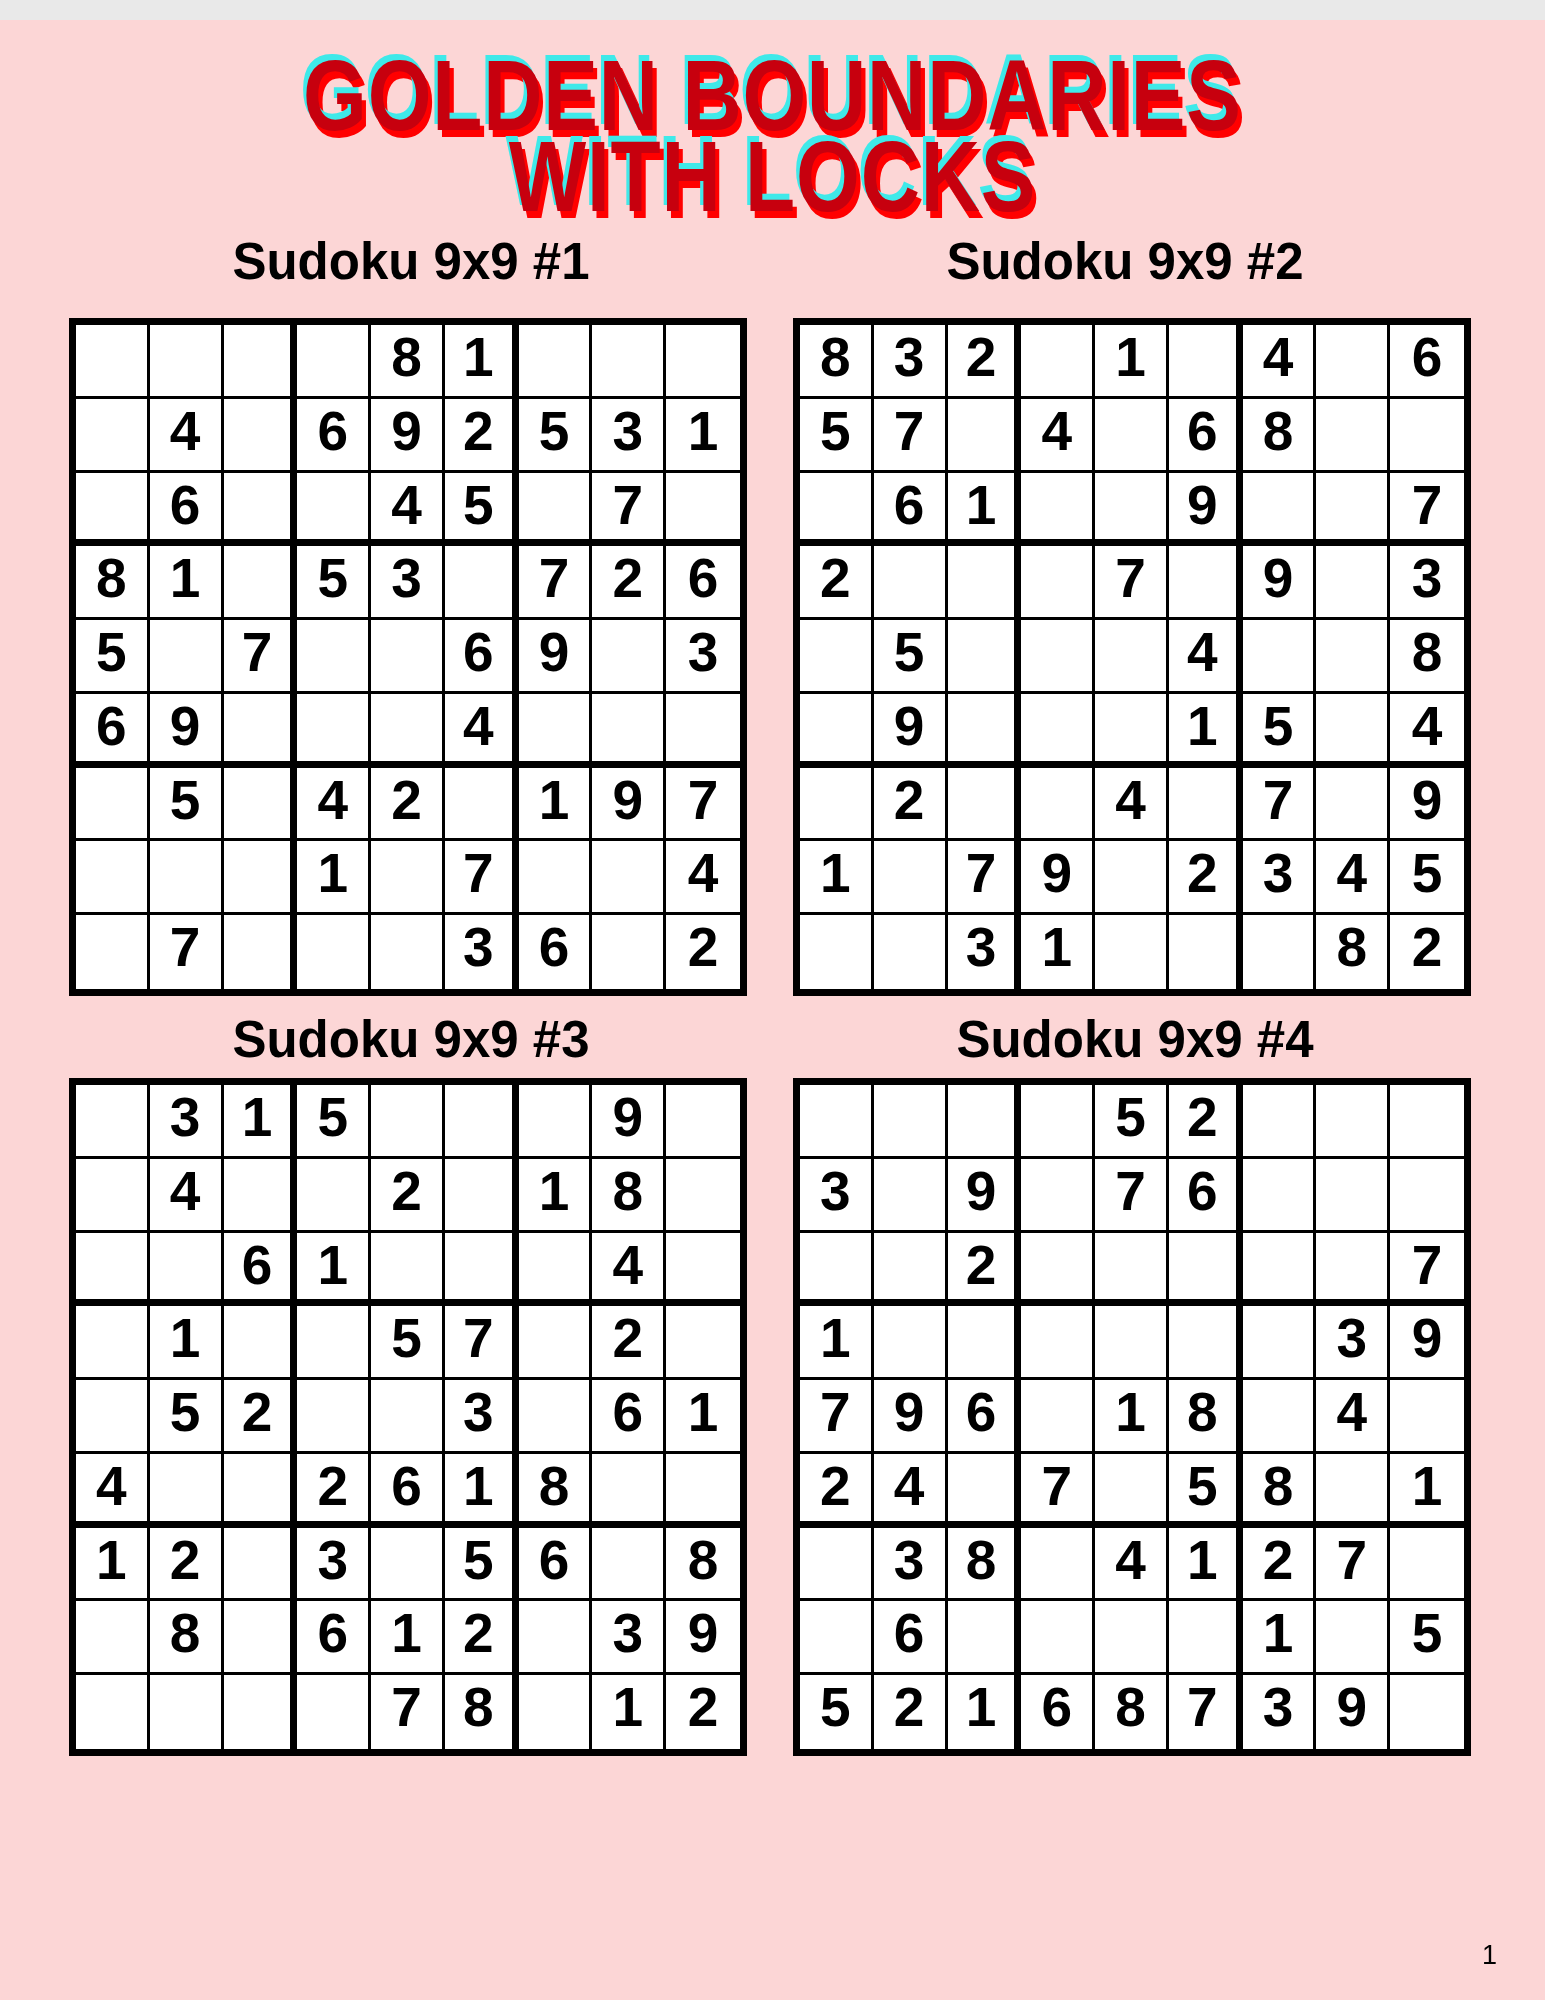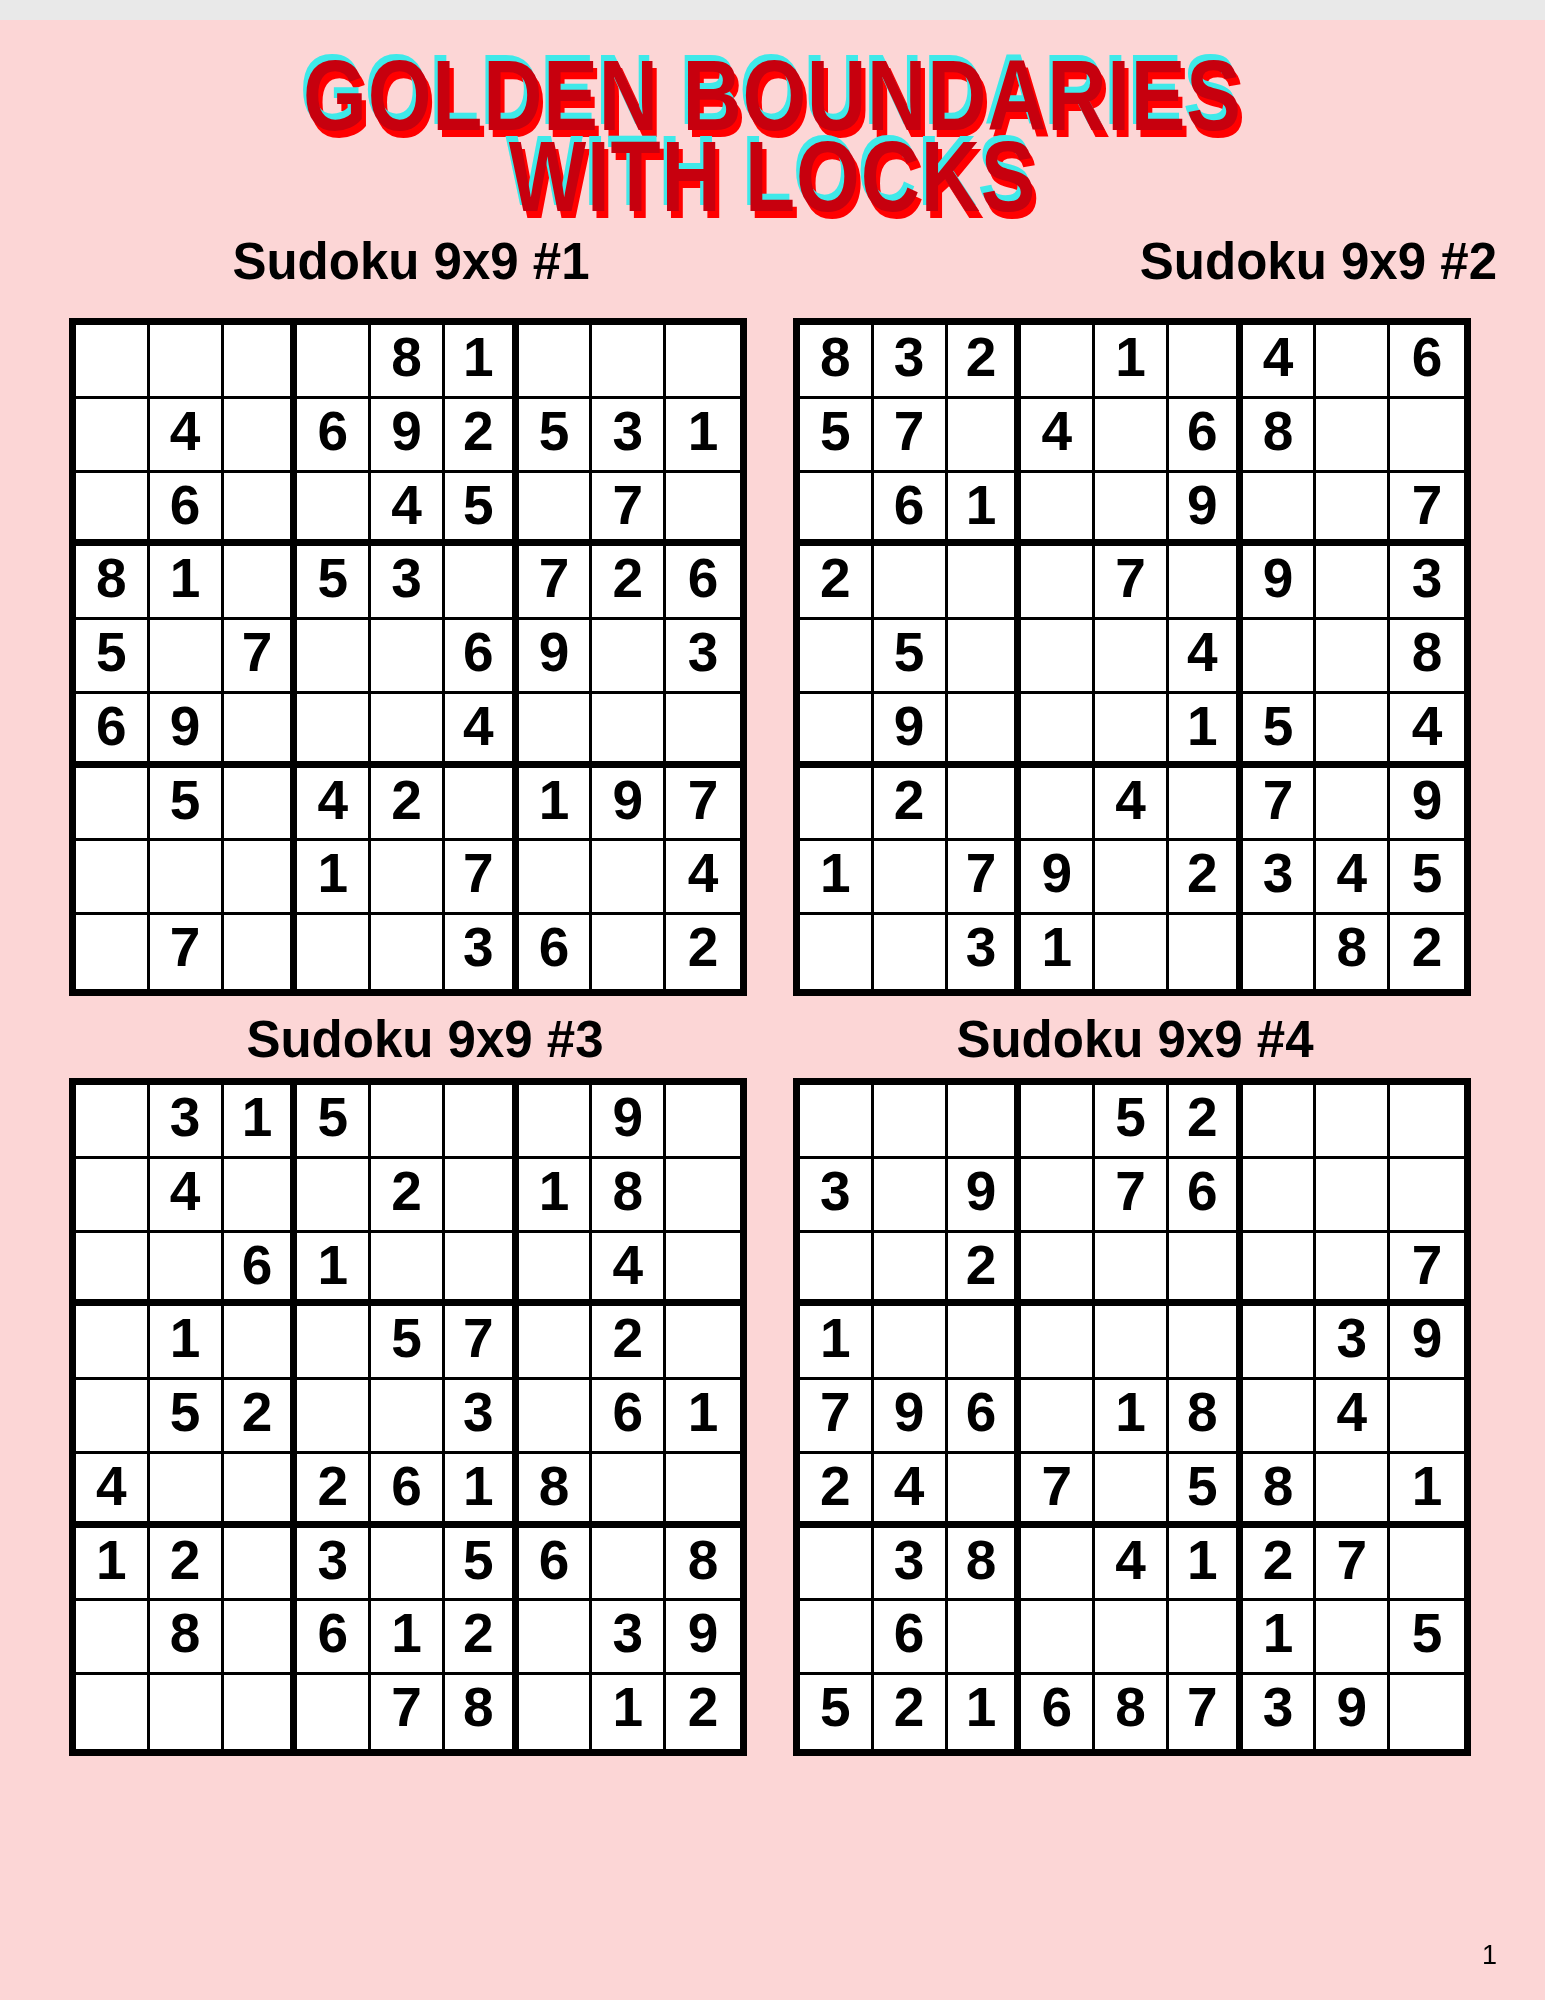--- a/index.html
+++ b/index.html
@@ -36,22 +36,22 @@
   .grid-title{
     position:absolute;
     width:684px;
     text-align:center;
     font-weight:700;
     font-size:51px;
     line-height:44px;
     color:#000;
   }
   .gt1{left:69px; top:220px;}
-  .gt2{left:813px; top:220px;text-align:right;}
-  .gt3{left:83px; top:998px;}
+  .gt2{left:783px; top:220px;}
+  .gt3{left:69px; top:998px;}
   .gt4{left:793px; top:998px;}
   .sudoku{
     position:absolute;
     width:678px;
     height:678px;
     box-sizing:border-box;
     background:#ffffff;
     border:7px solid #000;
     display:grid;
     grid-template-columns:repeat(9,1fr);

